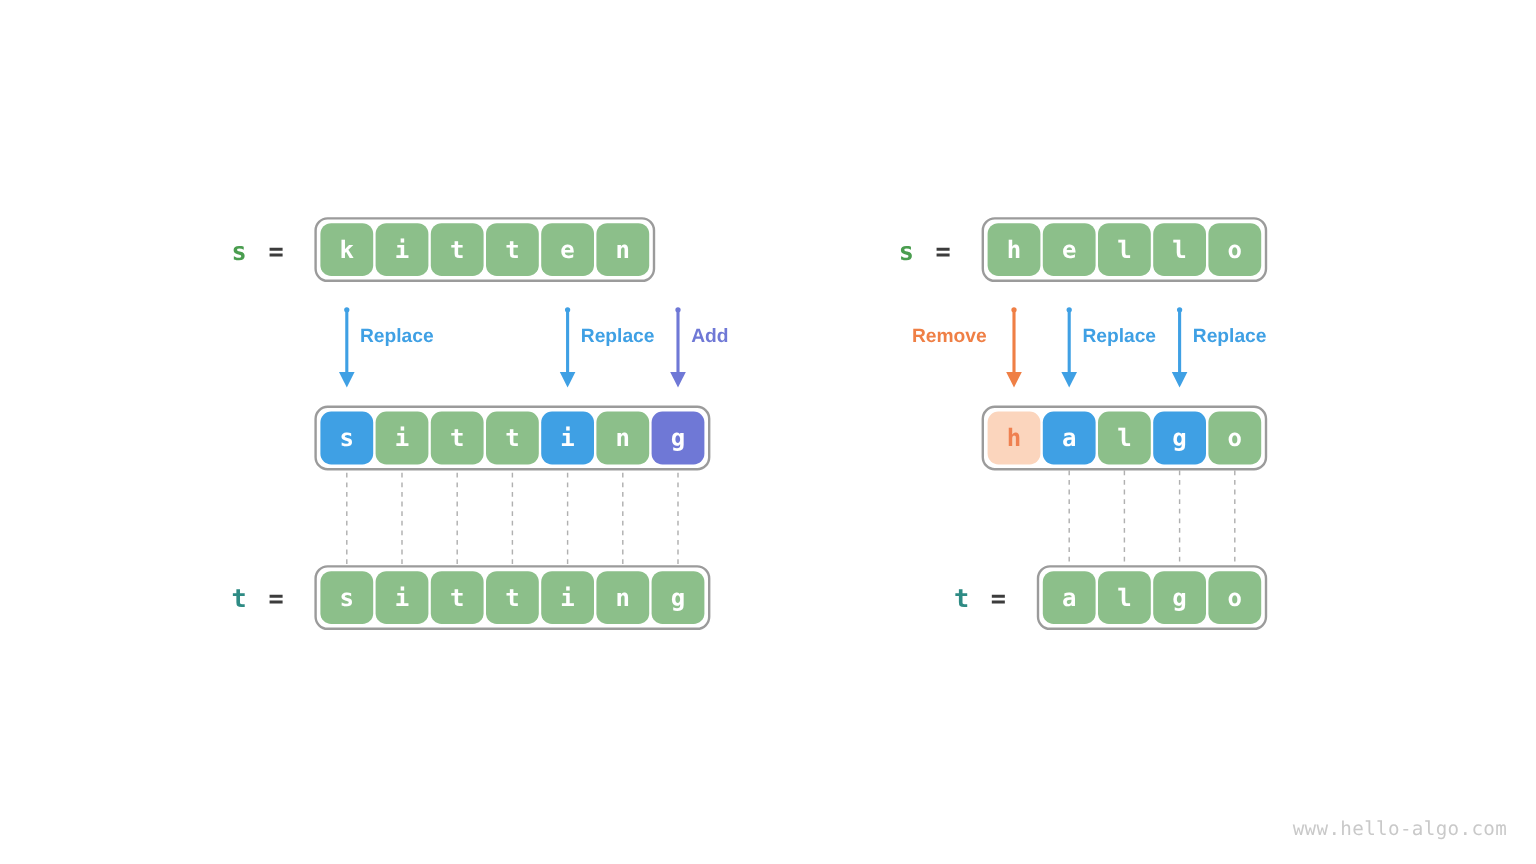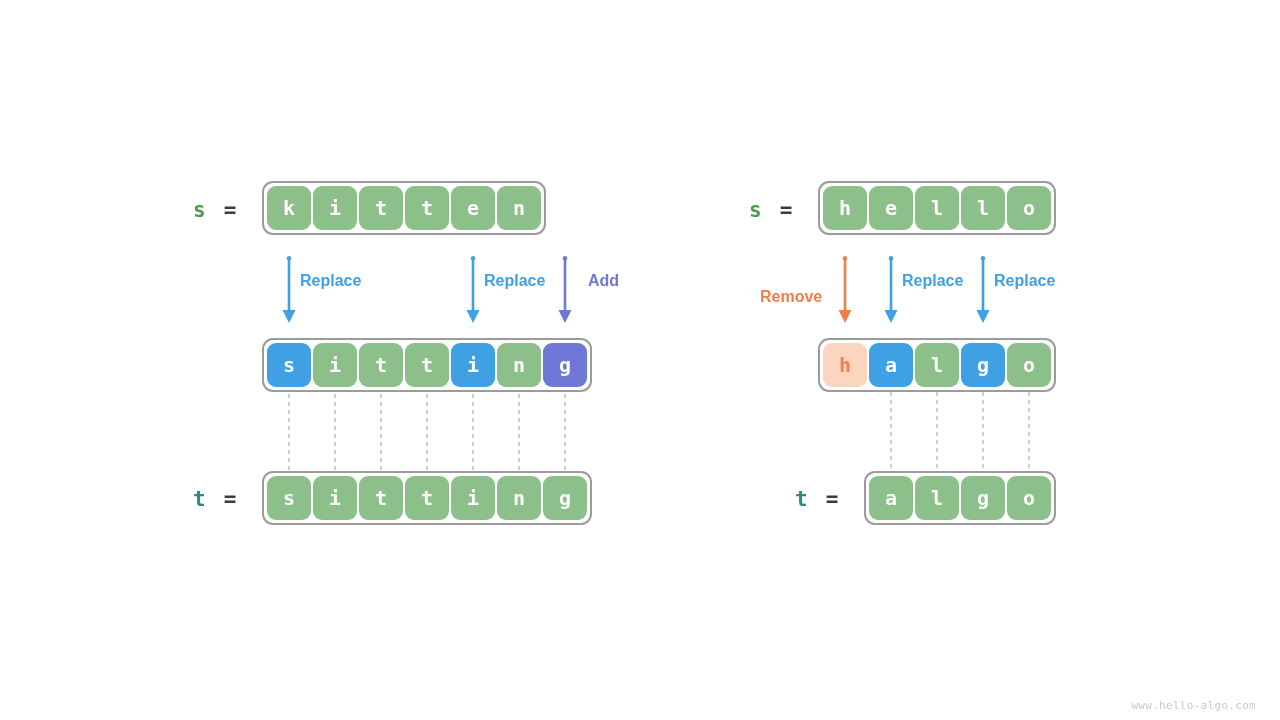--- a/index.html
+++ b/index.html
@@ -89,23 +89,23 @@
     left: 0; top: 0;
     width: 1280px;
     height: 720px;
     pointer-events: none;
   }
 
   
   .watermark {
     position: absolute;
     right: 24px;
-    bottom: 8px;
-    font-family: "DejaVu Sans Mono", monospace;
-    font-size: 11px;
+    bottom: 20px;
+    font-family: "DejaVu Sans Mono", monospace;
+    font-size: 16px;
     color: #c9c9c9;
     letter-spacing: 0.3px;
   }
 </style>
 </head>
 <body>
 
 <div class="stage">
 
   <svg class="dashed-layer" id="dashed-layer">
@@ -201,27 +201,27 @@
         <circle cx="11" cy="2.2" r="2.2" fill="#3fa0e4"></circle>
         <line x1="11" y1="2" x2="11" y2="56" stroke="#3fa0e4" stroke-width="2.6"></line>
         <path d="M 4.5 54 L 11 67 L 17.5 54 Z" fill="#3fa0e4"></path>
       </svg>
       <div class="op-label blue" style="top: 272px; left: 484px;">Replace</div>
       <svg class="arrow-svg" width="22" height="68" style="left: 554px; top: 256px;">
         <circle cx="11" cy="2.2" r="2.2" fill="#6f78d6"></circle>
         <line x1="11" y1="2" x2="11" y2="56" stroke="#6f78d6" stroke-width="2.6"></line>
         <path d="M 4.5 54 L 11 67 L 17.5 54 Z" fill="#6f78d6"></path>
       </svg>
-      <div class="op-label purple" style="top: 272px; left: 576px; margin-left: 12px;">Add</div>
+      <div class="op-label purple" style="top: 272px; left: 576px;">Add</div>
       <svg class="arrow-svg" width="22" height="68" style="left: 834px; top: 256px;">
         <circle cx="11" cy="2.2" r="2.2" fill="#ef7f45"></circle>
         <line x1="11" y1="2" x2="11" y2="56" stroke="#ef7f45" stroke-width="2.6"></line>
         <path d="M 4.5 54 L 11 67 L 17.5 54 Z" fill="#ef7f45"></path>
       </svg>
-      <div class="op-label orange" style="top: 288px; left: 760px; text-align: right;">Remove</div>
+      <div class="op-label orange" style="top: 272px; left: 760px; text-align: right;">Remove</div>
       <svg class="arrow-svg" width="22" height="68" style="left: 880px; top: 256px;">
         <circle cx="11" cy="2.2" r="2.2" fill="#3fa0e4"></circle>
         <line x1="11" y1="2" x2="11" y2="56" stroke="#3fa0e4" stroke-width="2.6"></line>
         <path d="M 4.5 54 L 11 67 L 17.5 54 Z" fill="#3fa0e4"></path>
       </svg>
       <div class="op-label blue" style="top: 272px; left: 902px;">Replace</div>
       <svg class="arrow-svg" width="22" height="68" style="left: 972px; top: 256px;">
         <circle cx="11" cy="2.2" r="2.2" fill="#3fa0e4"></circle>
         <line x1="11" y1="2" x2="11" y2="56" stroke="#3fa0e4" stroke-width="2.6"></line>
         <path d="M 4.5 54 L 11 67 L 17.5 54 Z" fill="#3fa0e4"></path>

